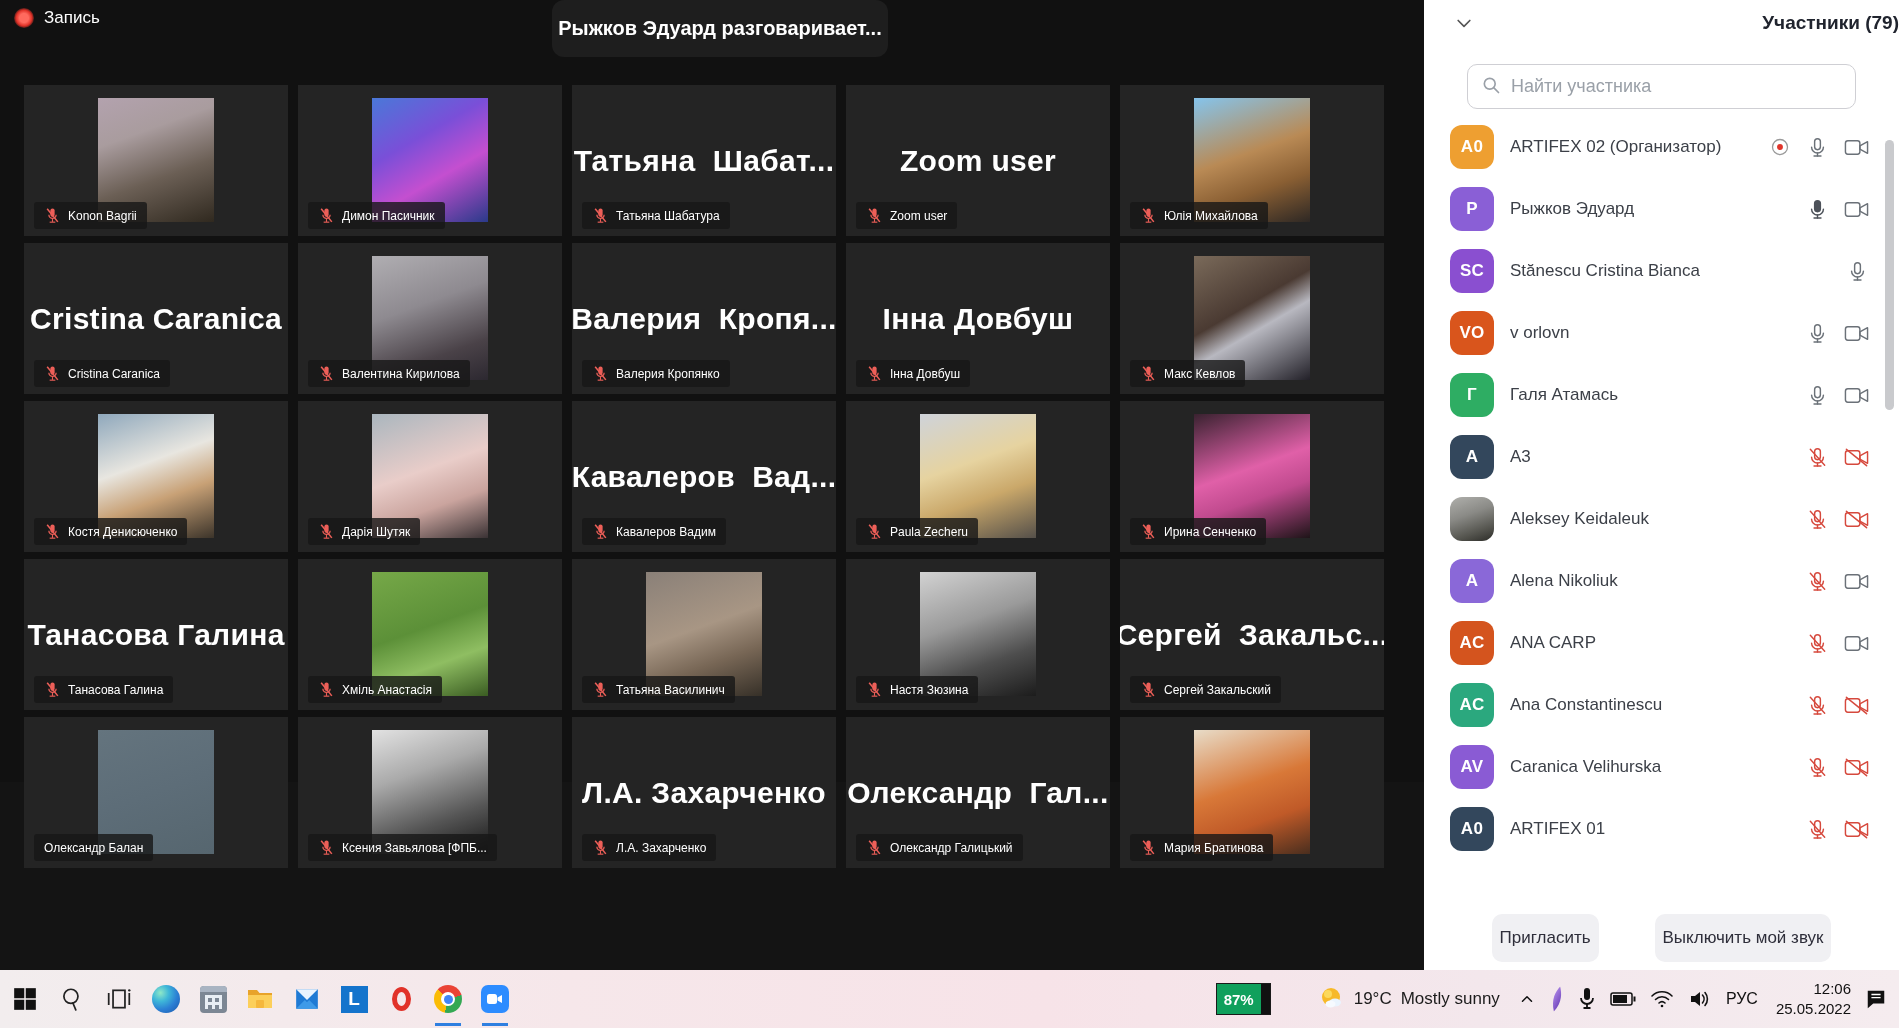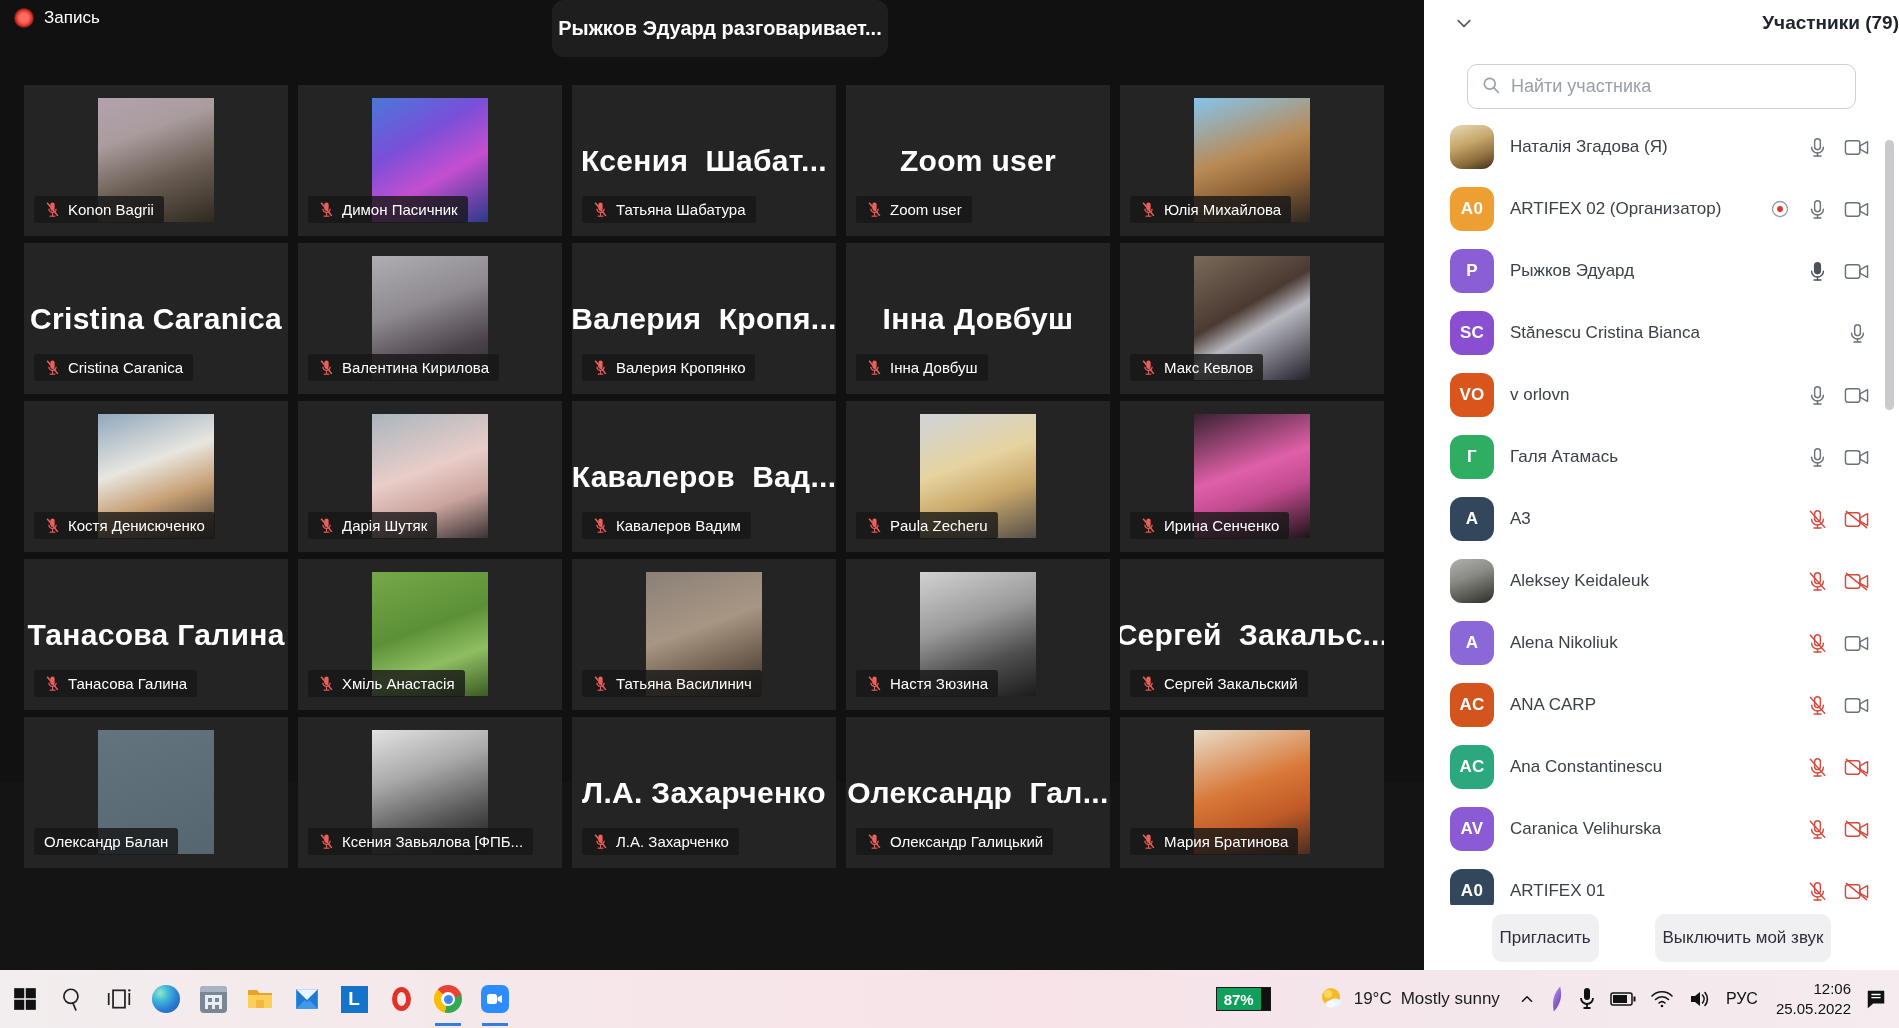--- a/index.html
+++ b/index.html
@@ -15,23 +15,23 @@
   .toast { position:absolute; left:552px; top:0; width:336px; height:57px; background:#1e1e1e;
            border-radius:12px; display:flex; align-items:center; justify-content:center;
            color:#fff; font-size:20px; font-weight:bold; z-index:4; }
 
   .grid { position:absolute; left:24px; top:85px; width:1360px;
           display:grid; grid-template-columns:repeat(5,264px); grid-auto-rows:151px; gap:7px 10px; }
   .tile { position:relative; background:#242424; overflow:hidden; }
   .tile-avatar { position:absolute; left:50%; top:13px; transform:translateX(-50%); width:116px; height:124px; }
   .tile-bigname { position:absolute; inset:0; display:flex; align-items:center; justify-content:center;
                   color:#fff; font-weight:bold; font-size:30px; white-space:pre; letter-spacing:.3px; }
-  .tile-label { position:absolute; left:10px; bottom:13px; height:27px; display:flex; align-items:center;
+  .tile-label { position:absolute; left:10px; bottom:7px; height:27px; display:flex; align-items:center;
                 gap:7px; padding:0 10px; background:rgba(23,23,23,.8); border-radius:3px;
-                color:#fff; font-size:15px; white-space:nowrap; max-width:236px; overflow:hidden;text-align:right; }
+                color:#fff; font-size:12px; white-space:nowrap; max-width:236px; overflow:hidden;text-align:right; }
   .tile-mic { display:flex; align-items:center; }
 
   
   .panel { position:absolute; left:1424px; top:0; width:475px; height:970px; background:#fff; }
   .panel-header { position:relative; height:46px; display:flex; align-items:center; justify-content:flex-end;
                   font-weight:bold; font-size:19px; color:#20242e; }
   .panel-chevron { position:absolute; left:30px; top:13px; display:flex; }
   .search-box { margin:18px 43px 0; height:45px; border:1.5px solid #cfcfd4; border-radius:10px;
                 display:flex; align-items:center; gap:10px; padding:0 13px; background:#fff; }
   .search-box input { border:none; outline:none; flex:1; font-size:18px; color:#444;
@@ -72,21 +72,21 @@
   .ic-l { width:27px; height:27px; background:#1474cc; color:#fff; font-weight:bold; font-size:19px;
           display:flex; align-items:center; justify-content:center; }
   .ic-opera { width:19px; height:24px; border:5px solid #e13229; border-radius:50%; display:block; }
   .ic-chrome { width:28px; height:28px; border-radius:50%; position:relative; display:block;
                background:conic-gradient(from -45deg, #ea4335 0 33%, #34a853 33% 66%, #fbbc05 66% 100%); }
   .ic-chrome::before { content:''; position:absolute; left:7px; top:7px; width:14px; height:14px; border-radius:50%; background:#fff; }
   .ic-chrome::after { content:''; position:absolute; left:9.5px; top:9.5px; width:9px; height:9px; border-radius:50%; background:#4285f4; }
   .ic-zoomapp { width:28px; height:28px; border-radius:7px; background:#2D8CFF; display:flex; align-items:center; justify-content:center; }
 
   .tb-tray { margin-left:auto; display:flex; align-items:center; gap:14px; }
-  .battery-widget { display:flex; align-items:stretch; height:24px; border:1px solid #1a1a1a; margin-right:34px; }
+  .battery-widget { display:flex; align-items:stretch; height:32px; border:1px solid #1a1a1a; margin-right:34px; }
   .bw-text { background:#10a05c; color:#fff; font-weight:bold; font-size:15px; display:flex; align-items:center; padding:0 7px; }
   .bw-cap { width:9px; background:#111; }
   .weather { display:flex; align-items:center; gap:9px; font-size:17px; color:#1c1c1c; margin-right:4px; }
   .lang { font-size:16px; color:#111; }
   .clock { text-align:right; font-size:15px; color:#111; line-height:1.35; margin-left:4px; }
   .trayicon { display:flex; align-items:center; }
 </style>
 </head>
 <body>
 
@@ -132,21 +132,21 @@
               </g>
               <path d="M4.5 2.5 L19.5 21" stroke="#ED5F58" stroke-width="2.2"></path>
             </svg>
           </span>
       <span class="tile-label-text">Димон Пасичник</span>
     </div>
   </div>
 
   <div class="tile">
 
-    <div class="tile-bigname">Ксения  Шабат...</div>
+    <div class="tile-bigname">Татьяна  Шабат...</div>
     <div class="tile-label">
       <span class="tile-mic">
             <svg width="17" height="17" viewBox="0 0 24 24">
               <g fill="#ED5F58">
                 <rect x="9" y="2" width="6" height="12" rx="3"></rect>
                 <path d="M6 11a6 6 0 0 0 12 0h-1.8a4.2 4.2 0 0 1-8.4 0z"></path>
                 <rect x="11.2" y="17" width="1.6" height="4"></rect>
                 <rect x="8" y="20.6" width="8" height="1.6"></rect>
               </g>
               <path d="M4.5 2.5 L19.5 21" stroke="#ED5F58" stroke-width="2.2"></path>
@@ -576,40 +576,20 @@
     <span>Участники (79)</span>
   </div>
   <div class="search-box">
     <span><svg width="20" height="20" viewBox="0 0 24 24" fill="none" stroke="#9aa0a8" stroke-width="2" stroke-linecap="round">
           <circle cx="10.5" cy="10.5" r="6.5"></circle>
           <path d="M15.5 15.5L21 21"></path>
         </svg></span>
     <input type="text" placeholder="Найти участника" style="">
   </div>
   <div class="plist">
-  <div class="prow">
-    <div class="pavatar" style="background: linear-gradient(160deg, rgb(232, 216, 184) 0%, rgb(200, 168, 106) 40%, rgb(138, 106, 58) 75%, rgb(58, 44, 28) 100%);"></div>
-    <div class="pname">Наталія Згадова (Я)</div>
-    <div class="picons">
-          <span class="picon">
-            <svg width="23" height="23" viewBox="0 0 24 24" fill="none" stroke="#6b7178" stroke-width="1.5" stroke-linecap="round">
-              <rect x="9" y="2.8" width="6" height="11.5" rx="3"></rect>
-              <path d="M5.8 11.6a6.2 6.2 0 0 0 12.4 0"></path>
-              <path d="M12 17.8v3"></path>
-              <path d="M8.4 20.8h7.2"></path>
-            </svg>
-          </span>
-          <span class="picon">
-            <svg width="25" height="21" viewBox="0 0 26 20" fill="none" stroke="#6b7178" stroke-width="1.5" stroke-linejoin="round">
-              <rect x="1.5" y="3" width="15" height="14" rx="2.5"></rect>
-              <path d="M16.5 8.2l8-4.2v12l-8-4.2z"></path>
-            </svg>
-          </span>
-        </div>
-  </div>
 
   <div class="prow">
     <div class="pavatar" style="background: rgb(238, 159, 49);">A0</div>
     <div class="pname">ARTIFEX 02 (Организатор)</div>
     <div class="picons">
           <span class="picon">
             <svg width="22" height="22" viewBox="0 0 24 24">
               <circle cx="12" cy="12" r="8.2" fill="none" stroke="#9a9a9a" stroke-width="1.4"></circle>
               <circle cx="12" cy="12" r="3.2" fill="#E0352B"></circle>
             </svg>

